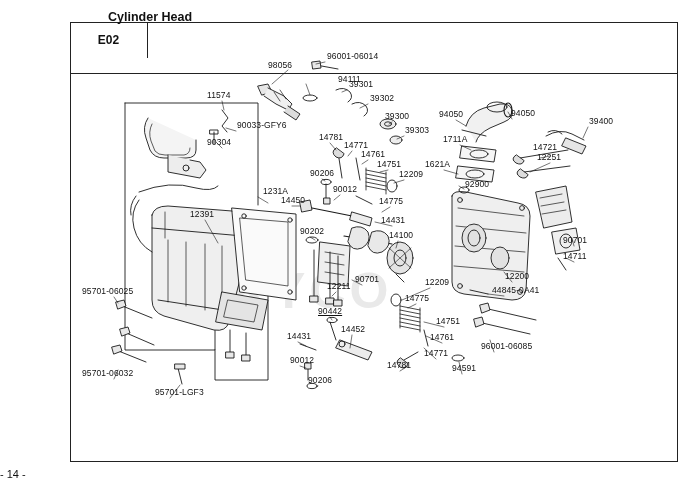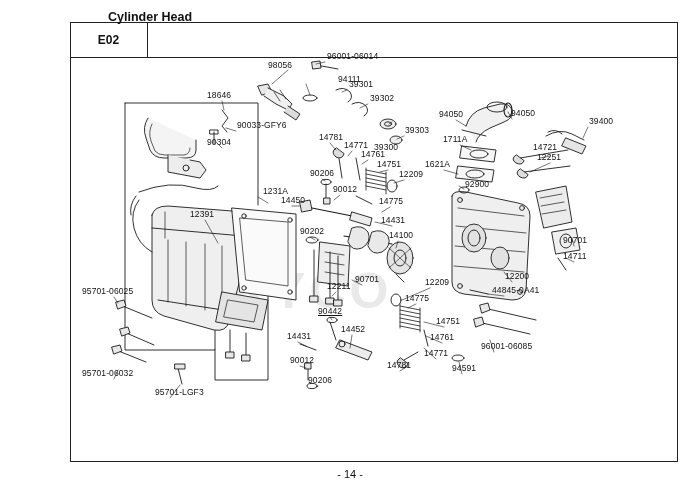--- a/index.html
+++ b/index.html
@@ -28,21 +28,21 @@
     width: 608px;
     height: 440px;
     border: 1px solid #222;
     box-sizing: border-box;
   }
   .title-box {
     position: absolute;
     left: 70px;
     top: 22px;
     width: 608px;
-    height: 36px;
+    height: 52px;
     border-bottom: 1px solid #222;
     box-sizing: border-box;
   }
   .code-box {
     position: absolute;
     left: 0px;
     top: 0px;
     width: 78px;
     height: 36px;
     border-right: 1px solid #222;
@@ -62,21 +62,20 @@
     top: 10px;
     font-size: 12.5px;
     font-weight: bold;
     color: #111;
   }
   .page-num {
     position: absolute;
     left: 0;
     top: 468px;
     width: 700px;
-    text-align: center;
     font-size: 11px;
     color: #111;
   }
   .lbl {
     position: absolute;
     font-size: 8.5px;
     color: #111;
     white-space: nowrap;
     letter-spacing: 0.1px;
   }
@@ -347,24 +346,24 @@
       </g>
     </g>
   </svg>
 
   <div>
     <span class="lbl" style="left:268px; top:60px;">98056</span>
     <span class="lbl" style="left:327px; top:51px;">96001-06014</span>
     <span class="lbl" style="left:291px; top:74px;padding-left:47px;">94111</span>
     <span class="lbl" style="left:349px; top:79px;">39301</span>
     <span class="lbl" style="left:370px; top:93px;">39302</span>
-    <span class="lbl" style="left:207px; top:90px;">18646</span>
+    <span class="lbl" style="left:207px; top:90px;">11574</span>
     <span class="lbl" style="left:237px; top:120px;">90033-GFY6</span>
     <span class="lbl" style="left:207px; top:137px;">90304</span>
-    <span class="lbl" style="left:374px; top:111px;margin-top:31px;">39300</span>
+    <span class="lbl" style="left:385px; top:111px;">39300</span>
     <span class="lbl" style="left:405px; top:125px;">39303</span>
     <span class="lbl" style="left:439px; top:109px;">94050</span>
     <span class="lbl" style="left:511px; top:108px;">94050</span>
     <span class="lbl" style="left:589px; top:116px;">39400</span>
     <span class="lbl" style="left:443px; top:134px;">1711A</span>
     <span class="lbl" style="left:425px; top:159px;">1621A</span>
     <span class="lbl" style="left:441px; top:179px;margin-left:24px;">92900</span>
     <span class="lbl" style="left:533px; top:142px;">14721</span>
     <span class="lbl" style="left:537px; top:152px;">12251</span>
     <span class="lbl" style="left:319px; top:132px;">14781</span>

